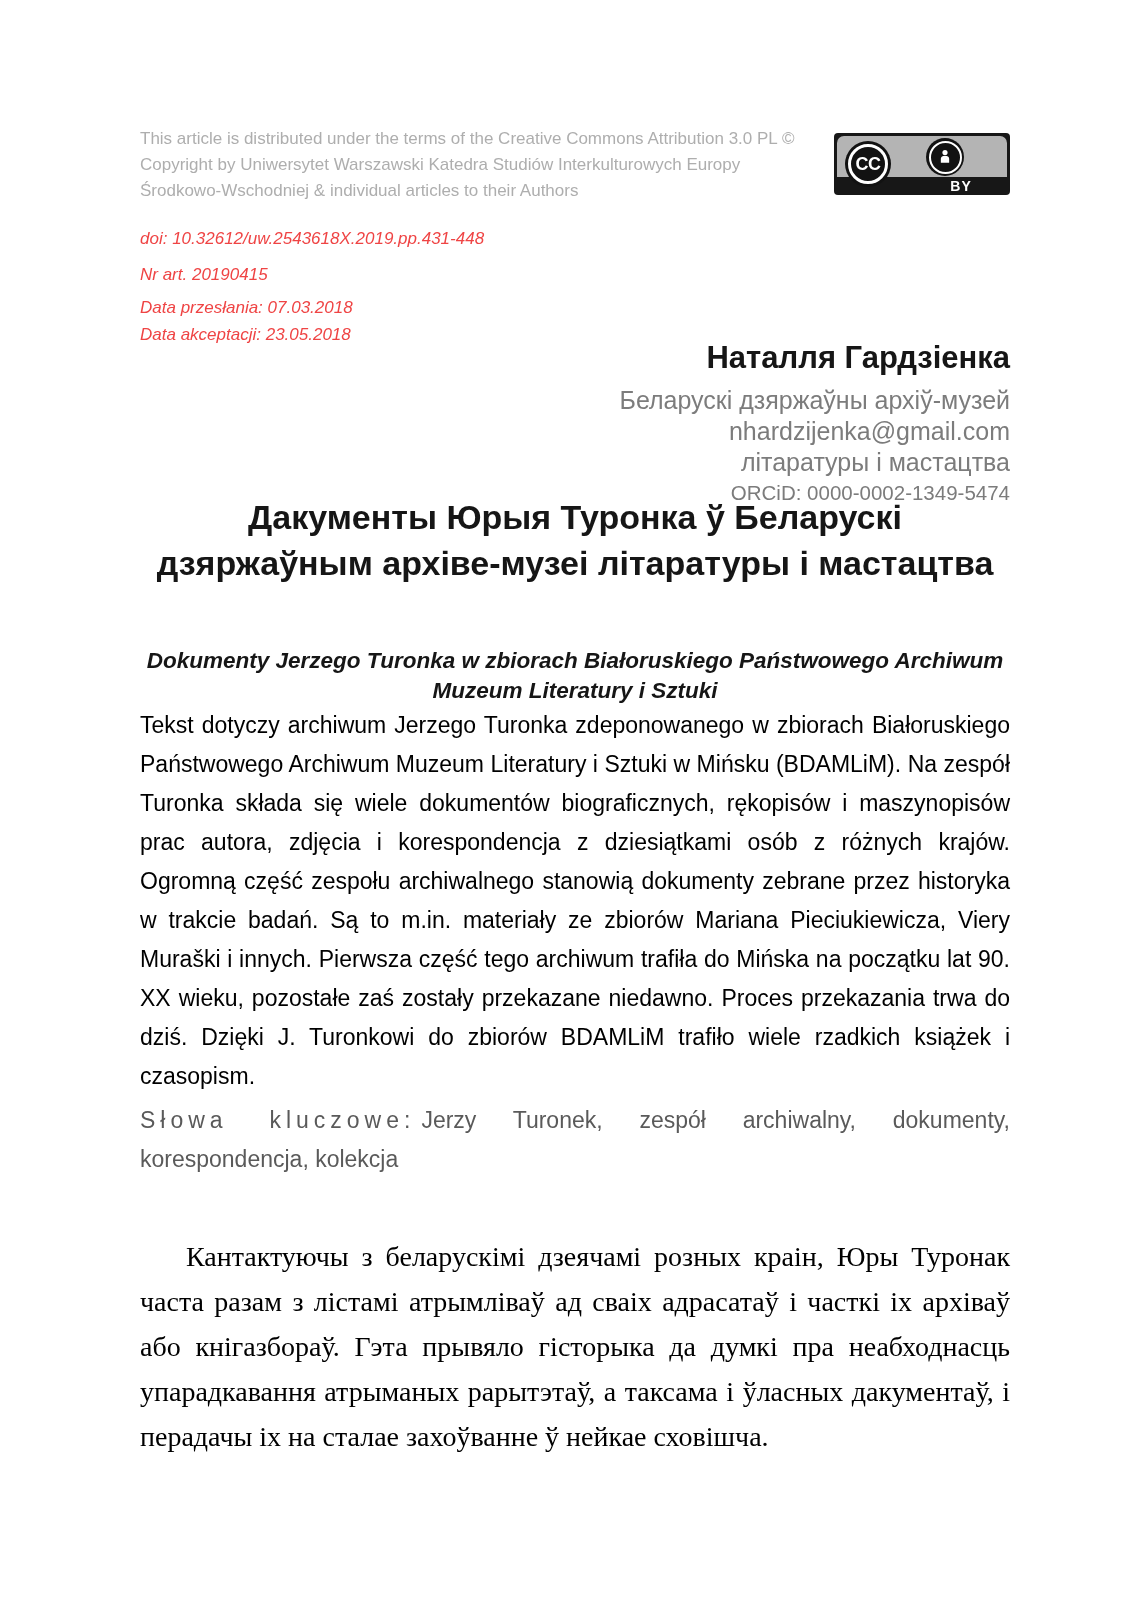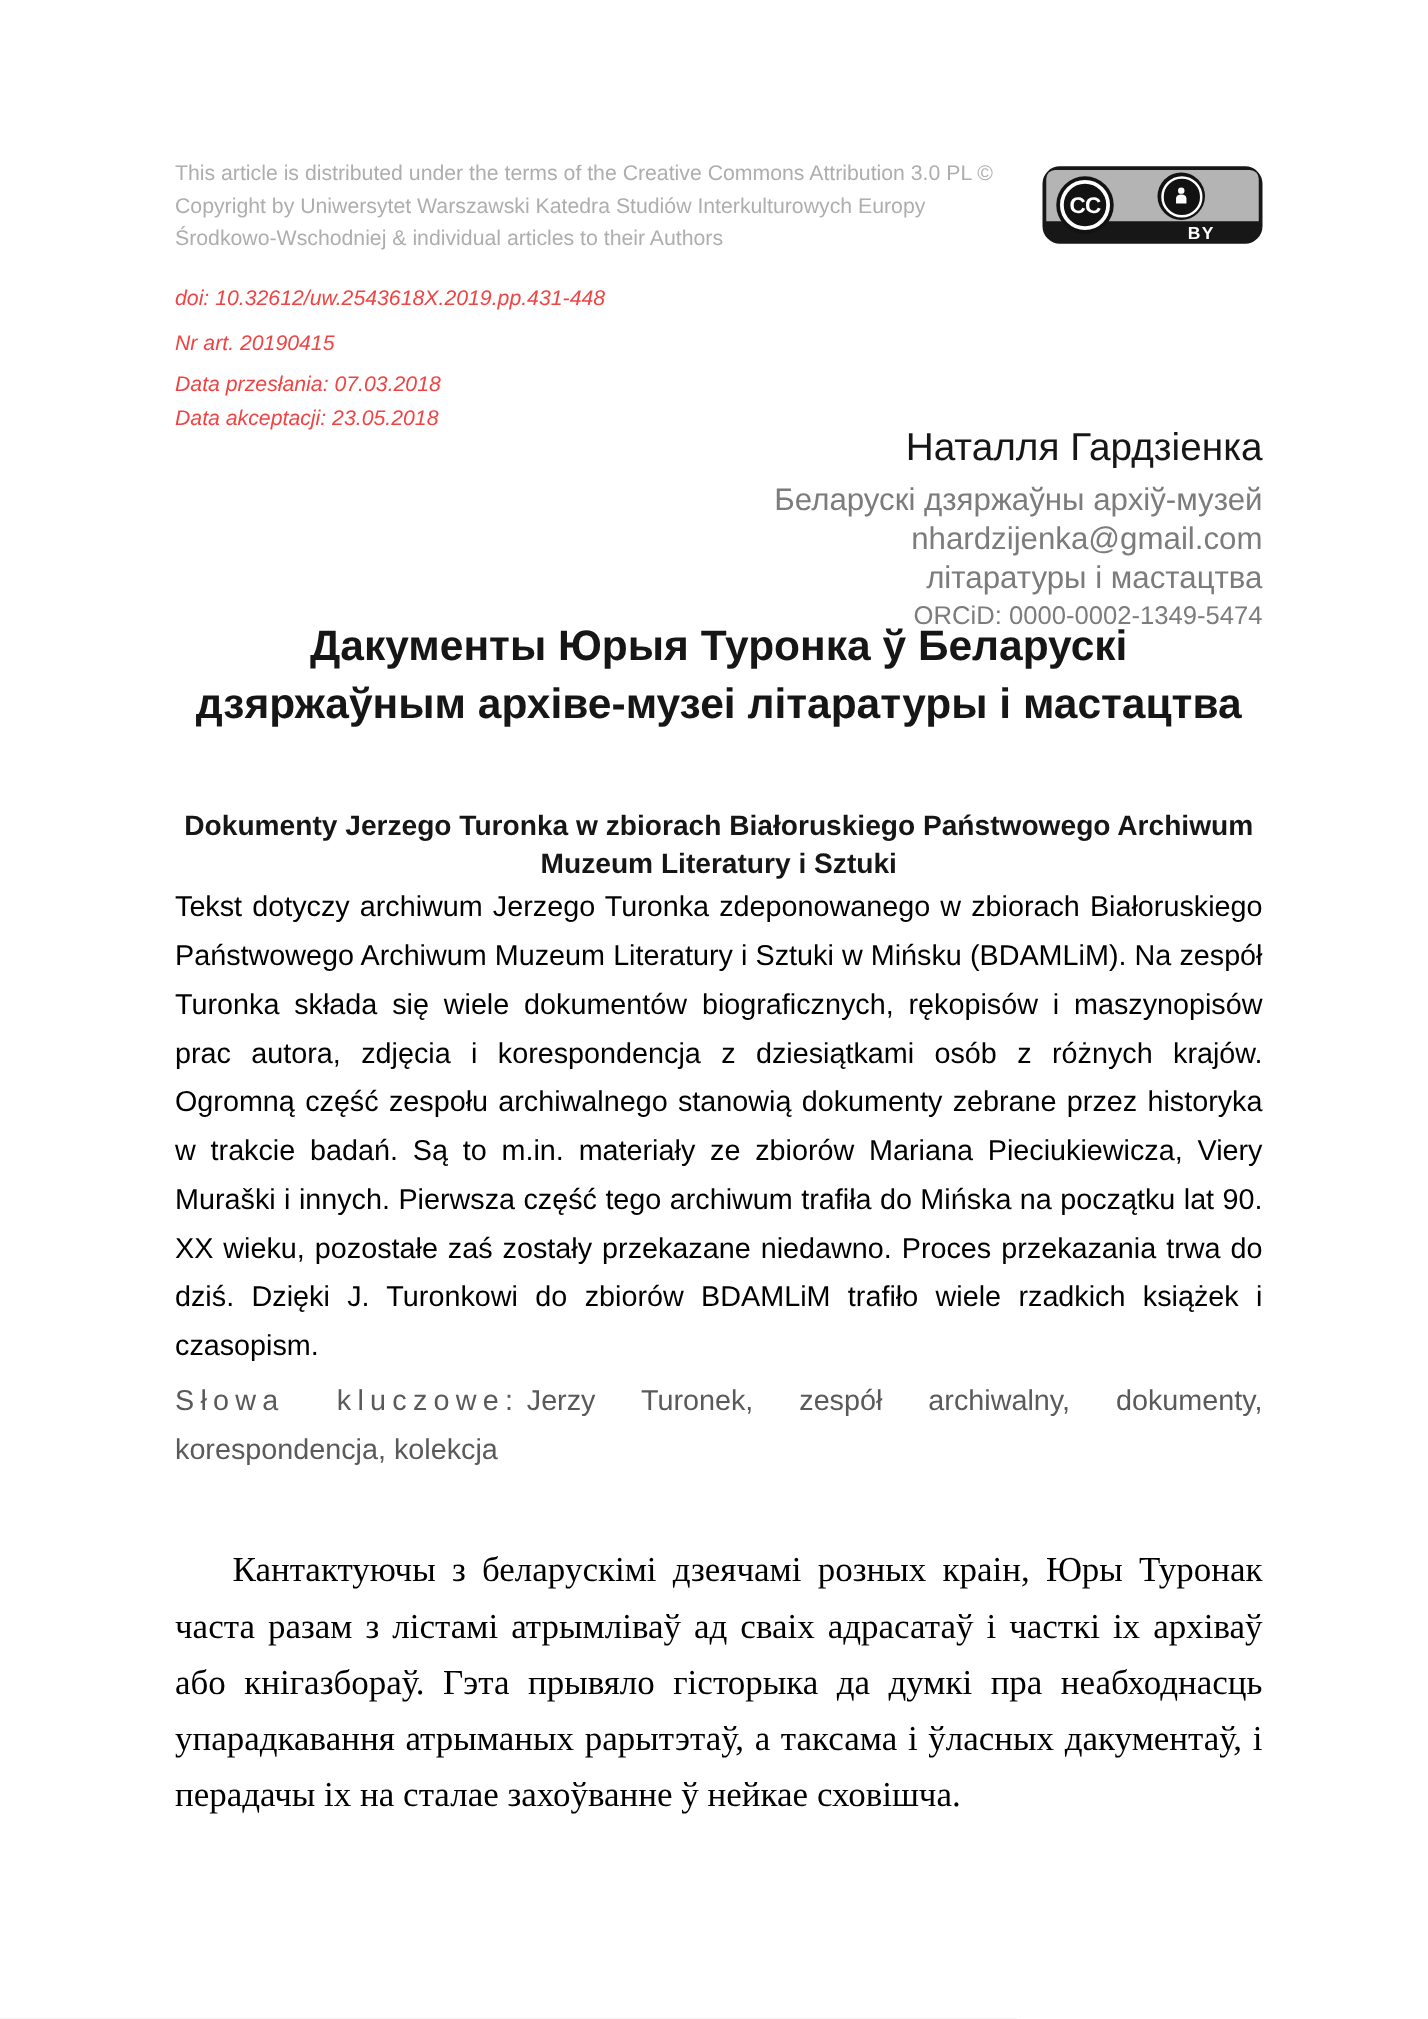--- a/index.html
+++ b/index.html
@@ -10,47 +10,47 @@
     background:#ffffff;
     overflow:hidden;
     font-family:"Liberation Sans", sans-serif;
   }
   .content { position:absolute; left:140px; top:0; width:870px; }
 
   
   .top-row { display:flex; justify-content:flex-end; align-items:flex-start; margin-top:126px;gap:20px; }
   .license { width:695px; font-size:17px; line-height:26px; color:#aeaeae; }
 
-  .cc-badge { position:relative; width:176px; height:62px; background:#171717; border-radius:14px; flex-shrink:0; margin-top:7px; }
+  .cc-badge { position:relative; width:176px; height:62px; background:#171717; border-radius:4px; flex-shrink:0; margin-top:7px; }
   .cc-badge-top { position:absolute; left:3px; right:3px; top:3px; height:41px; background:#b4b4b4; border-radius:7px 7px 0 0; }
   .cc-circle { position:absolute; left:11px; top:8px; width:46px; height:46px; background:#121212; border-radius:50%; display:flex; align-items:center; justify-content:center; }
   .cc-circle::before { content:""; position:absolute; inset:3px; border:3px solid #fff; border-radius:50%; }
   .cc-circle .cc-txt { position:relative; color:#fff; font-weight:bold; font-size:18px; letter-spacing:-0.5px; }
   .person-circle { position:absolute; left:92px; top:5px; width:38px; height:38px; background:#121212; border-radius:50%; display:flex; align-items:center; justify-content:center; }
   .person-circle::before { content:""; position:absolute; inset:2.5px; border:2.5px solid #fff; border-radius:50%; }
   .person-circle svg { position:relative; width:20px; height:20px; }
   .by-label { position:absolute; left:108px; width:38px; bottom:1px; text-align:center; color:#fff; font-weight:bold; font-size:14px; letter-spacing:1px; }
 
   
   .meta { color:#ef4444; font-size:17px;font-style:italic; }
   .doi-line { margin-top:25px; }
   .journal-block { margin-top:13px; line-height:27px; }
   .eissn { margin-left:48px; }
   .nr-art { margin-top:16px; }
   .dates { margin-top:9px; line-height:27px; }
 
   
   .author-block { position:absolute; right:0; top:340px; text-align:right; }
-  .author-name { font-size:31px; font-weight:normal; color:#161616; }
+  .author-name { font-size:31px; font-weight:bold; color:#161616; }
   .author-lines { margin-top:9px; font-size:25px; color:#7c7c7c; line-height:31px; }
   .author-orcid { font-size:20.5px; color:#7c7c7c; margin-top:3px; }
 
   
   .title-be { margin-top:146px; text-align:center; font-weight:bold; color:#161616; font-size:34px; line-height:46px; }
-  .title-pl { margin-top:60px; text-align:center; font-weight:bold; color:#161616; font-size:22.5px; line-height:30px; }
+  .title-pl { margin-top:60px; text-align:center; font-weight:bold; color:#161616; font-size:22.5px; line-height:30px;font-style:italic; }
 
   
   .abstract { font-size:23px; line-height:39px; color:#000000; text-align:justify; }
   .keywords { margin-top:5px; font-size:23px; line-height:39px; color:#5a5a5a; text-align:justify; }
   .kw-label { letter-spacing:5px; }
   .kw-text { margin-left:6px; }
 
   
   .body-par { margin-top:55px; font-family:"Liberation Serif", serif; font-size:28px; line-height:45px; color:#000; text-align:justify; text-indent:46px; }
 </style>

